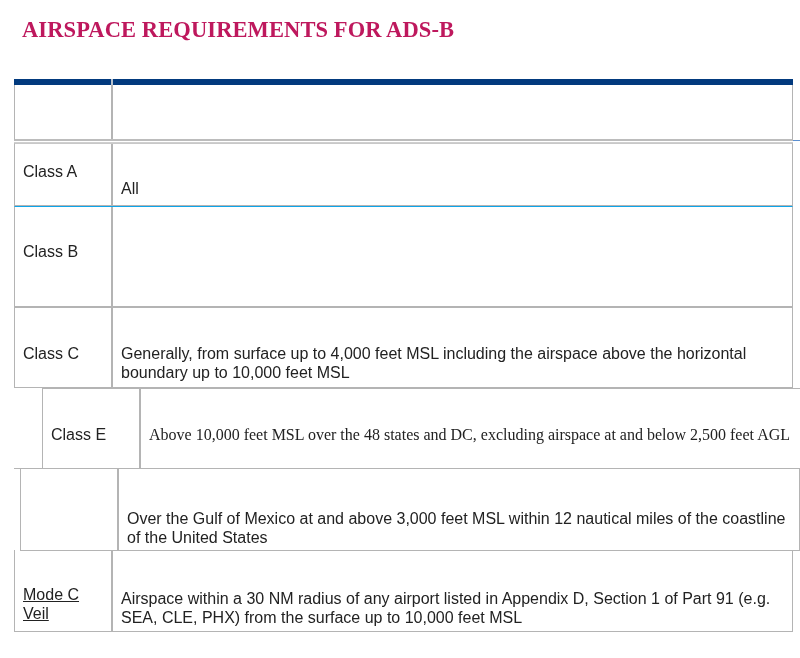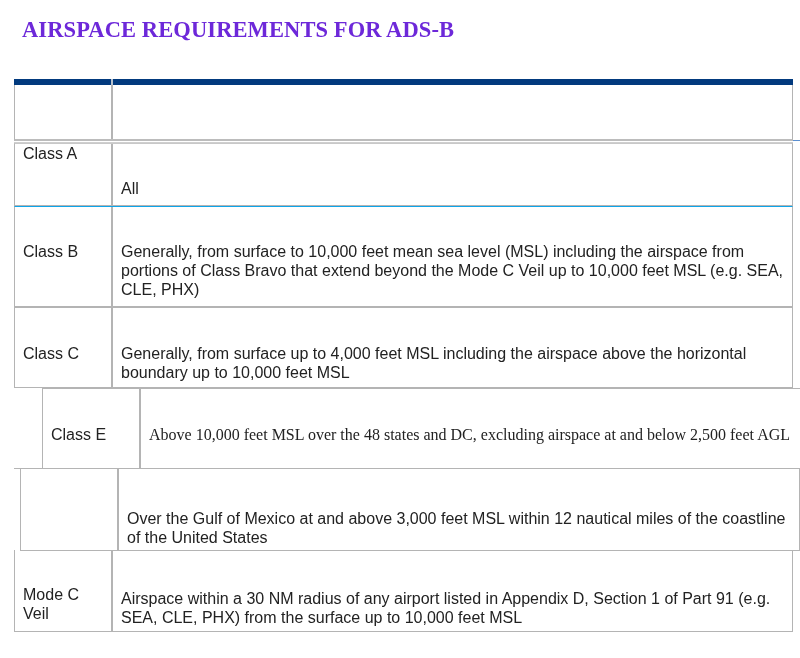--- a/index.html
+++ b/index.html
@@ -17,21 +17,21 @@
     }
     .title {
       position: absolute;
       left: 22px;
       top: 17px;
       margin: 0;
       font-family: "Liberation Serif", serif;
       font-weight: bold;
       font-size: 22.5px;
       letter-spacing: 0.1px;
-      color: #6d28d9;
+      color: #be185d;
       white-space: nowrap;
     }
     .navy-bar {
       position: absolute;
       left: 14px;
       top: 79px;
       width: 779px;
       height: 6px;
       background: #023a7e;
     }
@@ -49,21 +49,21 @@
       border: 1px solid #b4b4b4;
       border-top: none;
       display: flex;
     }
     .row .c1 {
       box-sizing: border-box;
       border-right: 2px solid #b4b4b4;
       padding-left: 8px;
       padding-right: 6px;
       display: flex;
-      align-items: flex-start;
+      align-items: center;
       font-size: 16px;
       line-height: 19px;
     }
     .row .c2 {
       box-sizing: border-box;
       flex: 1;
       padding-left: 8px;
       padding-right: 8px;
       display: flex;
       align-items: flex-end;
@@ -115,21 +115,21 @@
     .r-gulf .c2 { align-items: center; padding-top: 37px; padding-left: 8px; }
     .r-e-bottom {
       position: absolute;
       left: 14px;
       top: 468px;
       width: 7px;
       height: 1px;
       background: #b4b4b4;
     }
     .r-veil { left: 14px; top: 550px; width: 779px; height: 82px; border-top: none; }
-    .r-veil .c1 { width: 98px; align-items: flex-start; padding-top: 35px; }
+    .r-veil .c1 { width: 98px; align-items: flex-start; padding-top: 35px; text-decoration: underline; }
     .r-veil .c2 { align-items: center; padding-top: 35px; }
   </style>
 </head>
 <body>
 
 <h1 class="title">AIRSPACE REQUIREMENTS FOR ADS-B</h1>
 
 <div>
   <div class="navy-bar"></div>
   <div class="navy-gap"></div>
@@ -151,23 +151,20 @@
     </div>
     <div class="c2">
       <span>All</span>
     </div>
   </div>
 
   <div class="row r-b">
     <div class="c1">
       <span>Class B</span>
     </div>
-    <div class="c2">
-      <span>Generally, from surface to 10,000 feet mean sea level (MSL) including the airspace from portions of Class Bravo that extend beyond the Mode C Veil up to 10,000 feet MSL (e.g. SEA, CLE, PHX)</span>
-    </div>
   </div>
 
   <div class="row r-c">
     <div class="c1">
       <span>Class C</span>
     </div>
     <div class="c2">
       <span>Generally, from surface up to 4,000 feet MSL including the airspace above the horizontal boundary up to 10,000 feet MSL</span>
     </div>
   </div>

